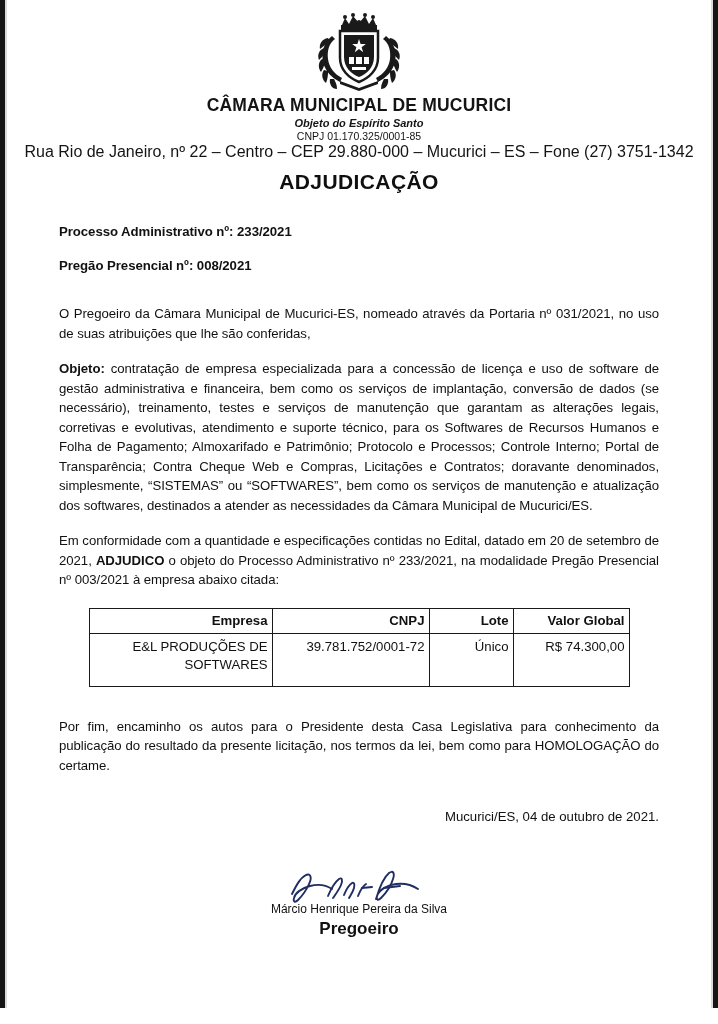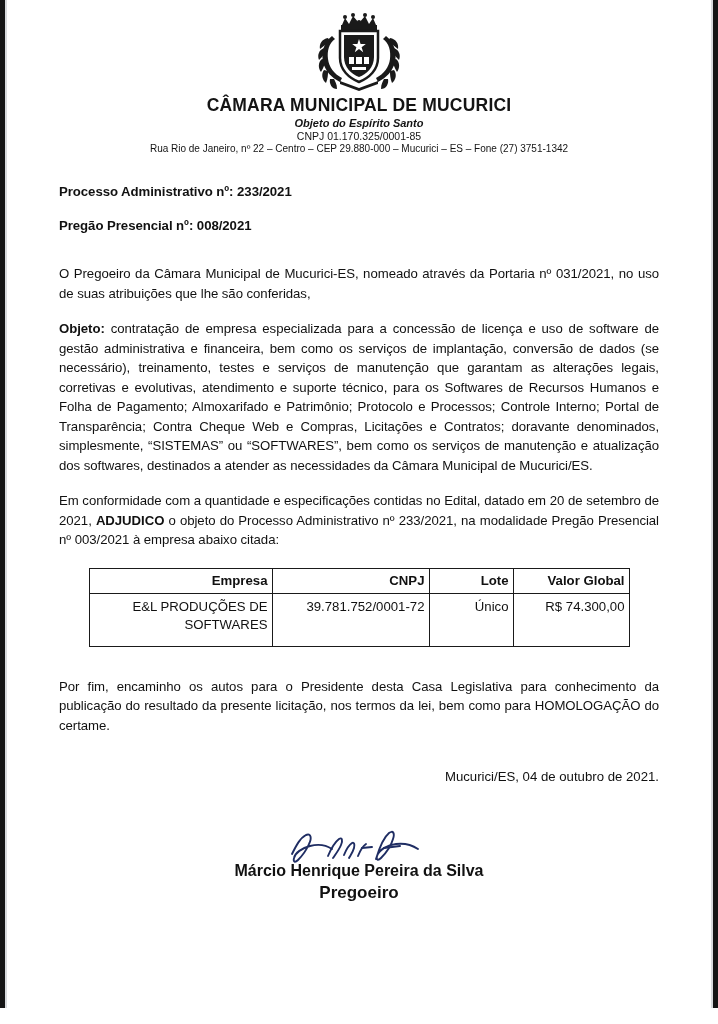--- a/index.html
+++ b/index.html
@@ -83,21 +83,21 @@
     color: #141414;
   }
   .org-cnpj {
     font-family: "Liberation Sans", sans-serif;
     font-size: 10.5px;
     margin-top: 1px;
     color: #141414;
   }
   .org-address {
     font-family: "Liberation Sans", sans-serif;
-    font-size: 10px;
+    font-size: 16px;
     margin-top: 1px;
     color: #141414;
   }
   .doc-title {
     font-family: "Liberation Sans", sans-serif;
     font-weight: bold;
     font-size: 21px;
     letter-spacing: 0.4px;
     margin-top: 9px;
     color: #0f0f0f;
@@ -184,22 +184,22 @@
     margin-top: 42px;
   }
   .sig-scribble {
     display: block;
     margin: 0 auto -6px auto;
     width: 150px;
     height: 42px;
   }
   .sig-name {
     font-family: "Liberation Sans", sans-serif;
-    font-weight: bold;
-    font-size: 16px;
+    font-weight: normal;
+    font-size: 12px;
     color: #111;
   }
   .sig-role {
     font-family: "Liberation Sans", sans-serif;
     font-weight: bold;
     font-size: 17px;
     color: #111;
     margin-top: 3px;
   }
 </style>
@@ -262,20 +262,21 @@
           <rect x="40" y="45" width="6" height="7"></rect>
           <rect x="48" y="45" width="5" height="7"></rect>
           <rect x="36" y="55" width="14" height="3"></rect>
         </g>
       </svg>
 
       <div class="org-name">CÂMARA MUNICIPAL DE MUCURICI</div>
       <div class="org-state">Objeto do Espírito Santo</div>
       <div class="org-cnpj">CNPJ 01.170.325/0001-85</div>
       <div class="org-address">Rua Rio de Janeiro, nº 22 – Centro – CEP 29.880-000 – Mucurici – ES – Fone (27) 3751-1342</div>
+      <div class="doc-title">ADJUDICAÇÃO</div>
     </div>
 
     <div class="body-area">
 
       <div class="ref-line">Processo Administrativo nº: 233/2021</div>
       <div class="ref-line">Pregão Presencial nº: 008/2021</div>
 
       <div class="spacer-12"></div>
 
       <p class="para">O Pregoeiro da Câmara Municipal de Mucurici-ES, nomeado através da Portaria nº 031/2021, no uso de suas atribuições que lhe são conferidas,</p>

